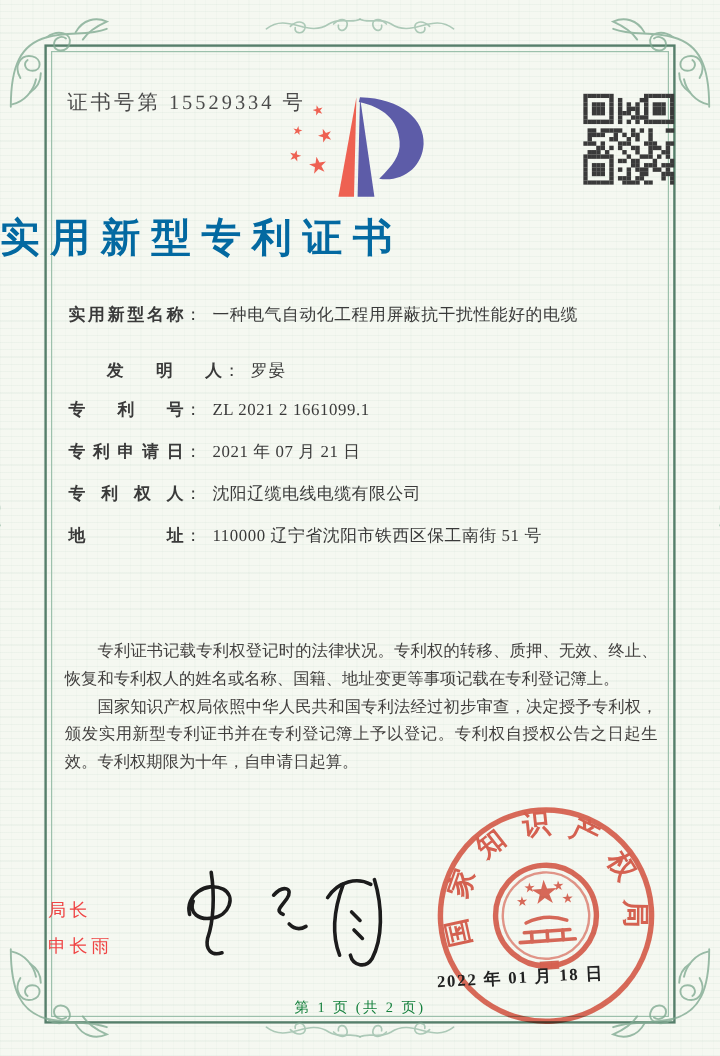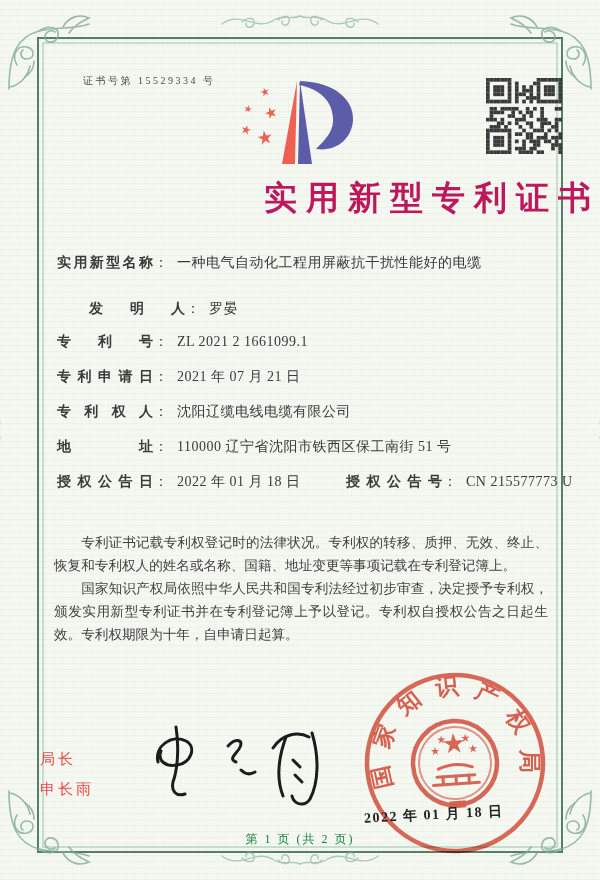--- a/index.html
+++ b/index.html
@@ -10,26 +10,26 @@
     color:#333;
   }
   .texture{
     position:absolute;inset:0;pointer-events:none;
     background:
       repeating-linear-gradient(0deg, rgba(125,170,148,.07) 0 1px, transparent 1px 6px),
       repeating-linear-gradient(90deg, rgba(125,170,148,.035) 0 1px, transparent 1px 9px);
   }
   .decor{position:absolute;inset:0;}
   .abs{position:absolute;}
-  .cert-no{left:56px;top:74px;font-size:10px;letter-spacing:2.5px;color:#4a4a4a;margin-left:27px;}
+  .cert-no{left:56px;top:74px;font-size:17px;letter-spacing:2.5px;color:#4a4a4a;}
   .logo{left:237px;top:76px;width:126px;height:92px;}
   .qr{left:486px;top:78px;width:76px;height:76px;}
   .title{
-    left:0;top:176px;width:100%;text-align:right;
-    font-size:33px;font-weight:600;letter-spacing:9px;color:#be185d;
+    left:0;top:176px;width:100%;text-align:left;
+    font-size:33px;font-weight:600;letter-spacing:9px;color:#0369a1;
   }
   .fields{left:57px;top:254px;width:496px;}
   .frow{margin-bottom:17px;font-size:14px;white-space:nowrap;color:#3a3a3a;}
   .frow.first{margin-bottom:28px;}
   .frow.gap2{margin-bottom:15px;margin-left:32px;}
   .flabel{display:inline-block;width:96px;text-align:justify;text-align-last:justify;vertical-align:bottom;font-weight:bold;}
   .fcolon{margin-left:1px;}
   .fvalue{margin-left:9px;letter-spacing:.5px;text-align:right;}
   .fgroup2{margin-left:42px;}
   .bodytext{left:54px;top:531px;width:494px;font-size:13.6px;line-height:23px;color:#413f3e;text-align:justify;}
@@ -344,28 +344,20 @@
   </div>
   <div class="frow">
     <span class="flabel">专利申请日</span><span class="fcolon">：</span><span class="fvalue">2021 年 07 月 21 日</span>
   </div>
   <div class="frow">
     <span class="flabel">专利权人</span><span class="fcolon">：</span><span class="fvalue">沈阳辽缆电线电缆有限公司</span>
   </div>
   <div class="frow">
     <span class="flabel">地址</span><span class="fcolon">：</span><span class="fvalue">110000 辽宁省沈阳市铁西区保工南街 51 号</span>
   </div>
-  <div class="frow">
-    <span>
-      <span class="flabel">授权公告日</span><span class="fcolon">：</span><span class="fvalue">2022 年 01 月 18 日</span>
-    </span>
-    <span class="fgroup2">
-      <span class="flabel">授权公告号</span><span class="fcolon">：</span><span class="fvalue">CN 215577773 U</span>
-    </span>
-  </div>
 </div>
 
 <div class="abs bodytext">
   <p>专利证书记载专利权登记时的法律状况。专利权的转移、质押、无效、终止、恢复和专利权人的姓名或名称、国籍、地址变更等事项记载在专利登记簿上。</p>
   <p>国家知识产权局依照中华人民共和国专利法经过初步审查，决定授予专利权，颁发实用新型专利证书并在专利登记簿上予以登记。专利权自授权公告之日起生效。专利权期限为十年，自申请日起算。</p>
 </div>
 
 <div class="abs director">
   <div>局长</div>
   <div>申长雨</div>

